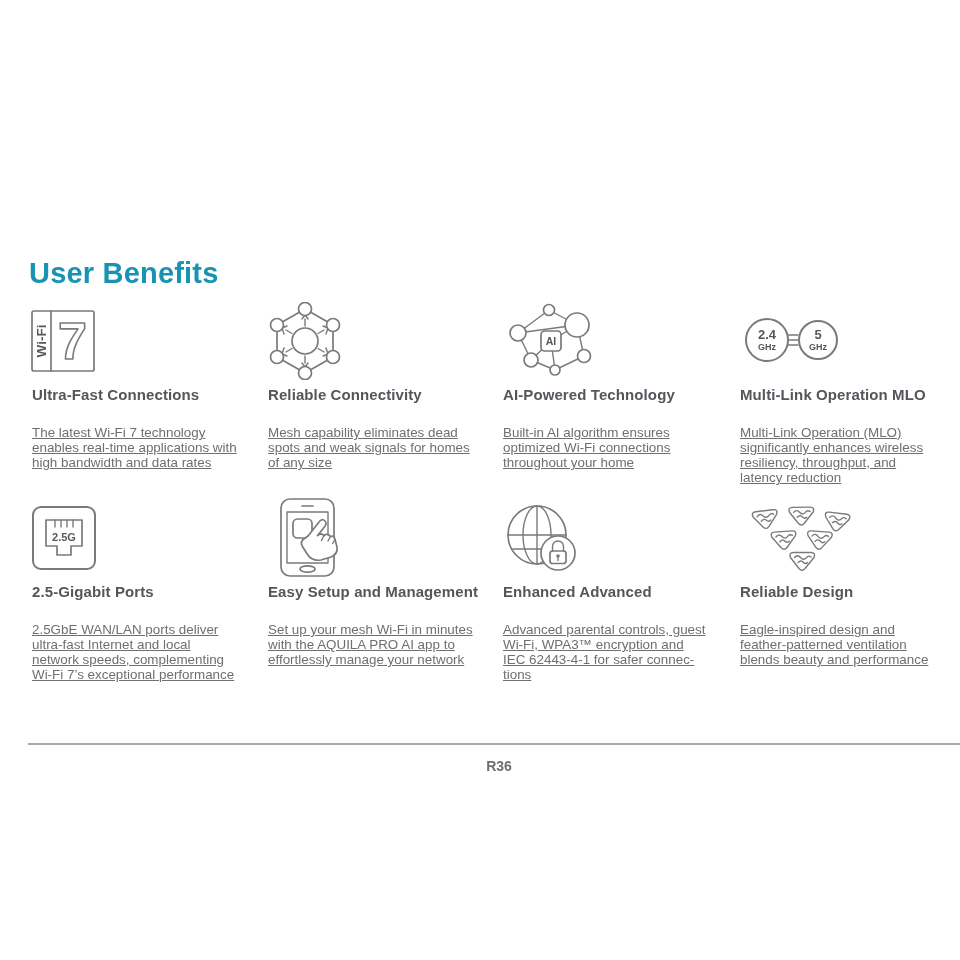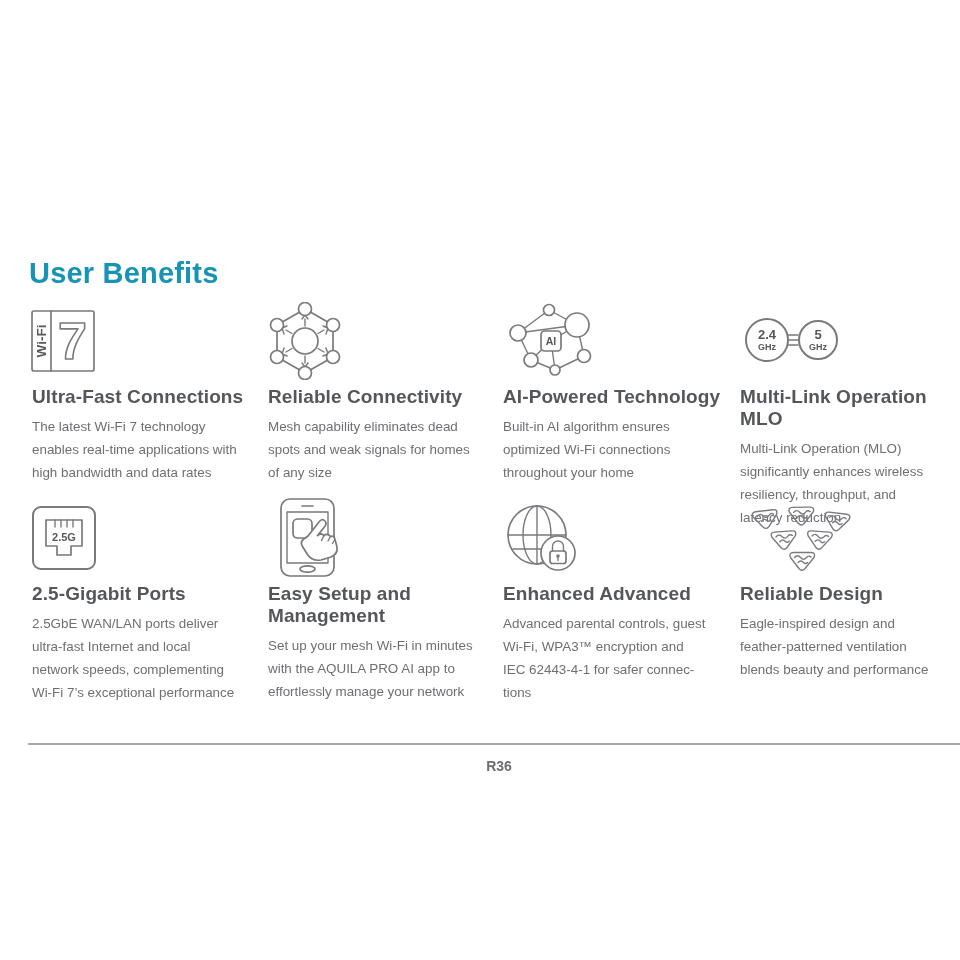--- a/index.html
+++ b/index.html
@@ -17,26 +17,27 @@
     display:grid;
     grid-template-columns:236px 235px 237px 200px;
     grid-template-rows:197px auto;
   }
   .card { position:relative; }
   .icon-box {
     height:82px; display:flex; align-items:center; justify-content:flex-start;
   }
   .card-title {
     margin:4px 0 0 2px;
-    font-size:19px; font-weight:bold; color:#54565b; letter-spacing:0.1px;
+    font-size:15px; font-weight:bold; color:#54565b; letter-spacing:0.1px;
   }
   .card-body {
-    margin:7px 0 0 2px;
-    font-size:13.4px; color:#6e6f72; line-height:23px;
+    margin:22px 0 0 2px;
+    font-size:13.4px; color:#6e6f72; line-height:15px;
     white-space:pre-line;
+    text-decoration:underline;
   }
   
   svg.benefit-icon { stroke:#797a7d; fill:none; stroke-width:1.7; stroke-linecap:round; stroke-linejoin:round; }
   svg.benefit-icon .wfill { fill:#ffffff; }
   svg.benefit-icon .thin { stroke-width:1.4; }
   svg.benefit-icon .thick { stroke-width:2; }
   svg.benefit-icon text { stroke:none; fill:#55575a; font-family:"Liberation Sans", sans-serif; font-weight:bold; }
   svg.benefit-icon .outline-glyph { fill:none; stroke:#797a7d; stroke-width:1.6; font-weight:bold; }
   .footer-rule {
     position:absolute; left:28px; right:0; top:743px; height:2px; background:#a7a9ac;

